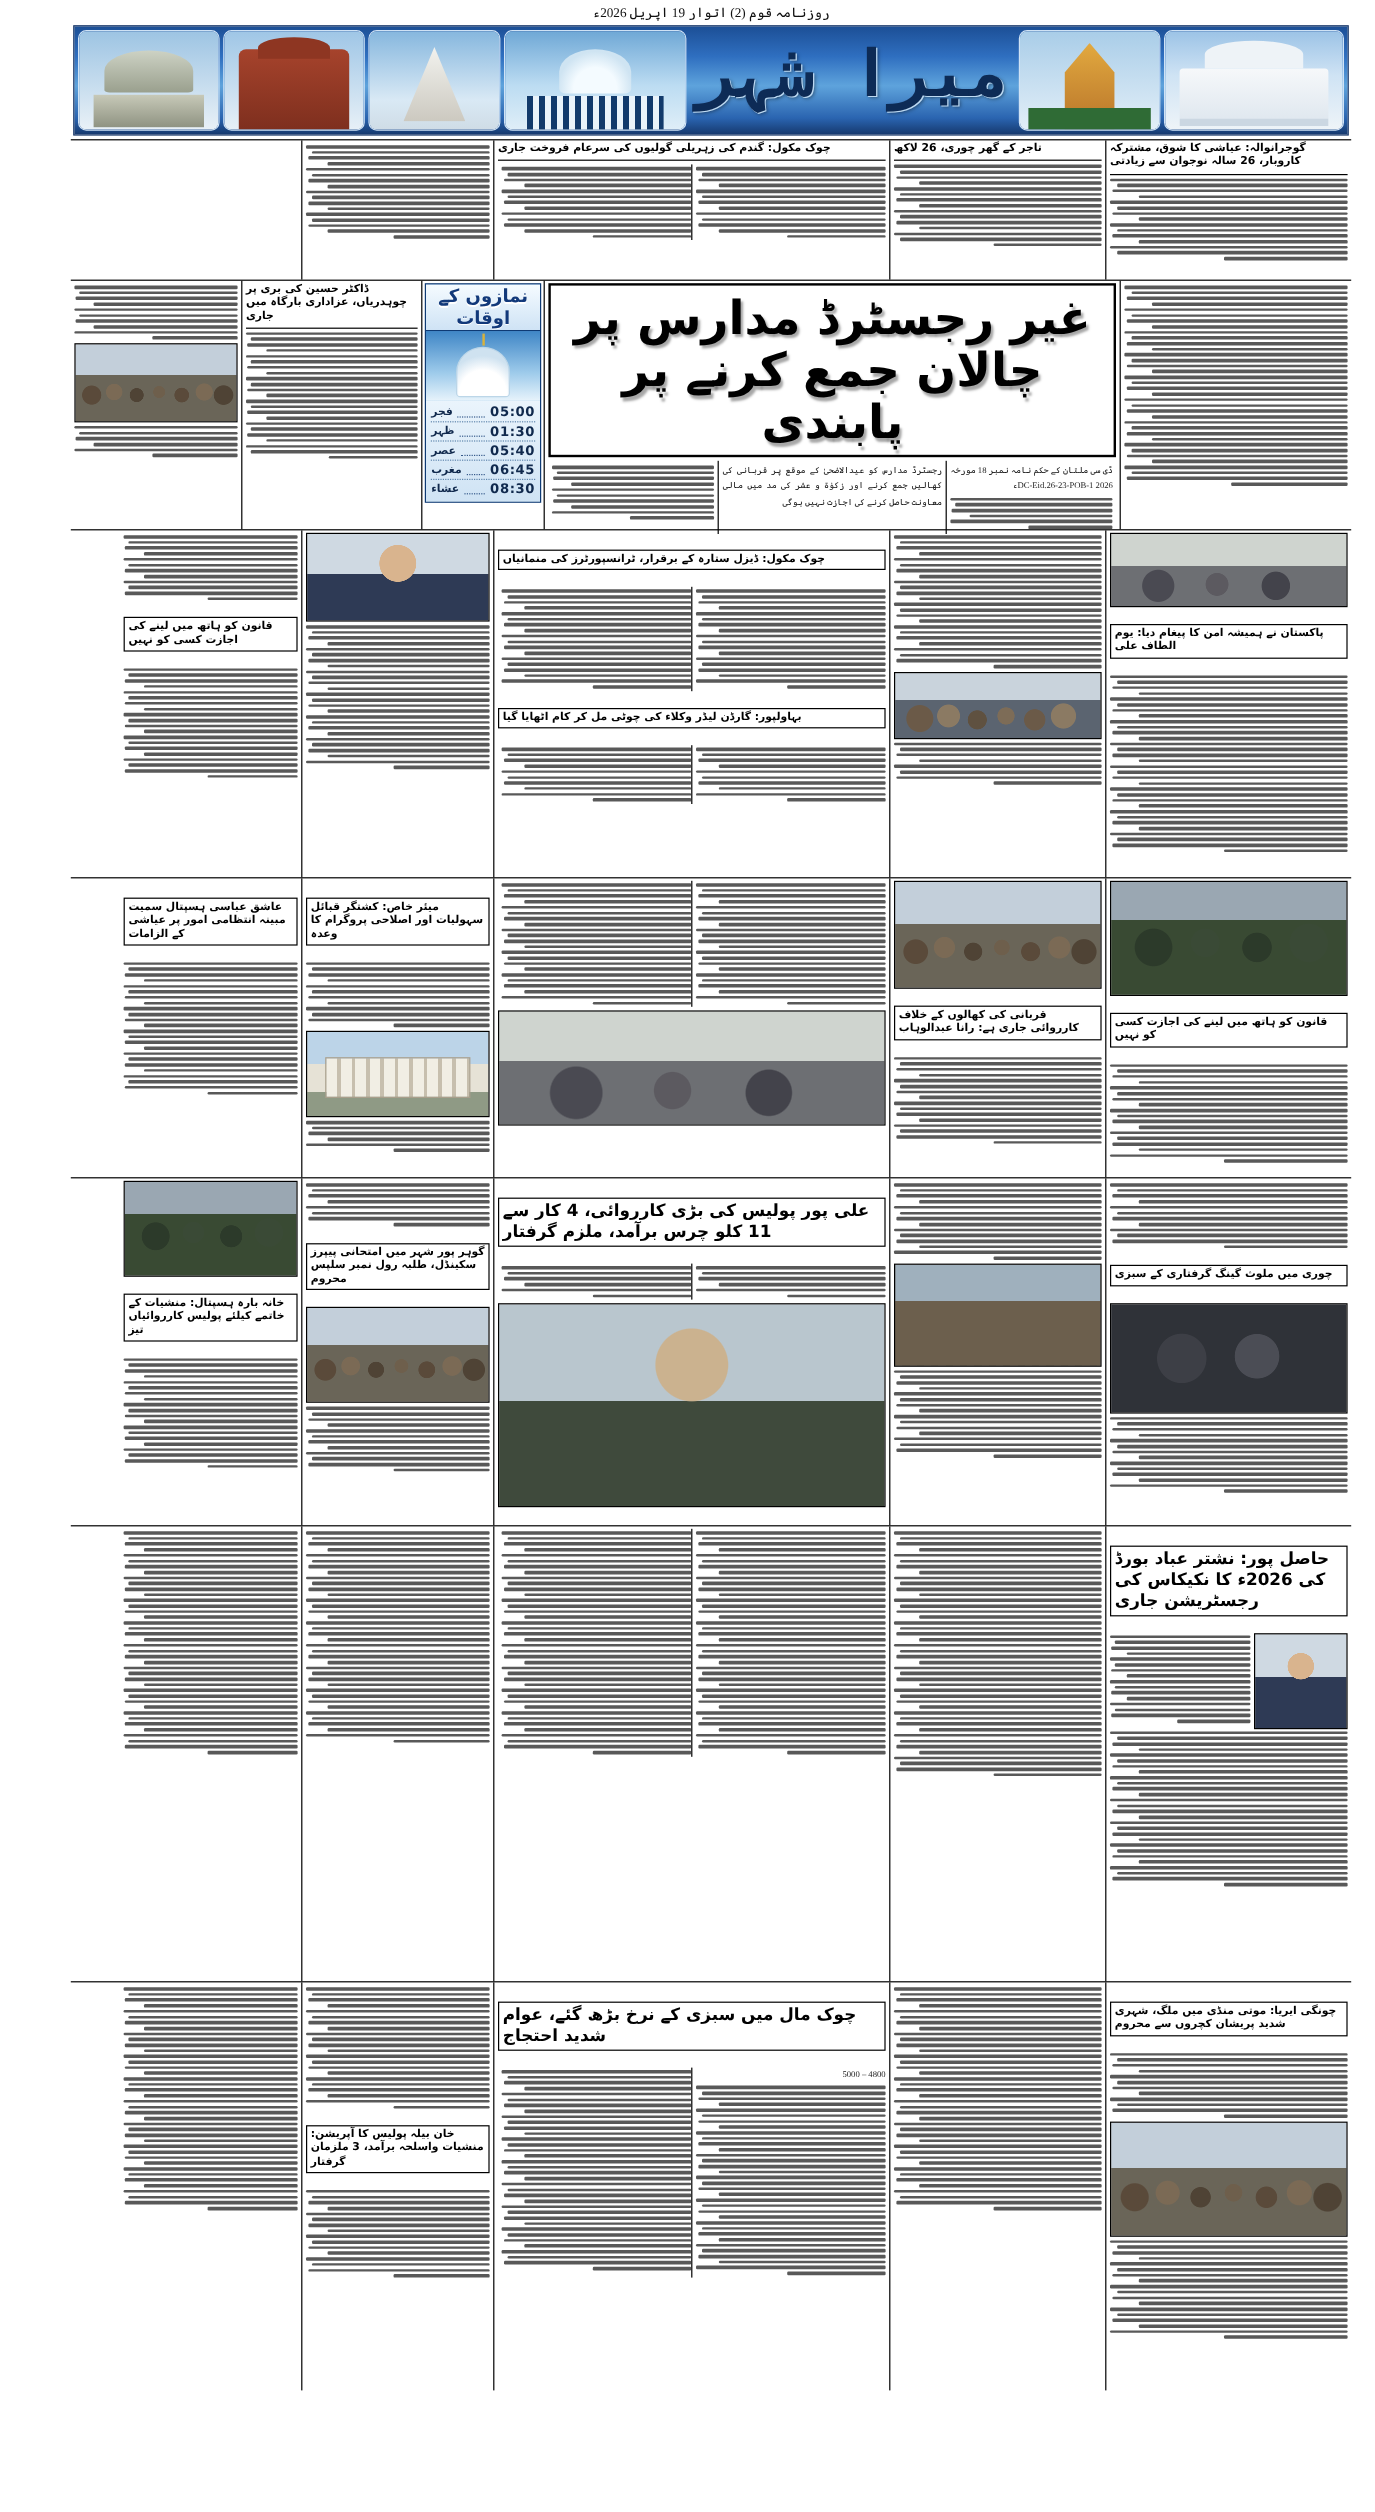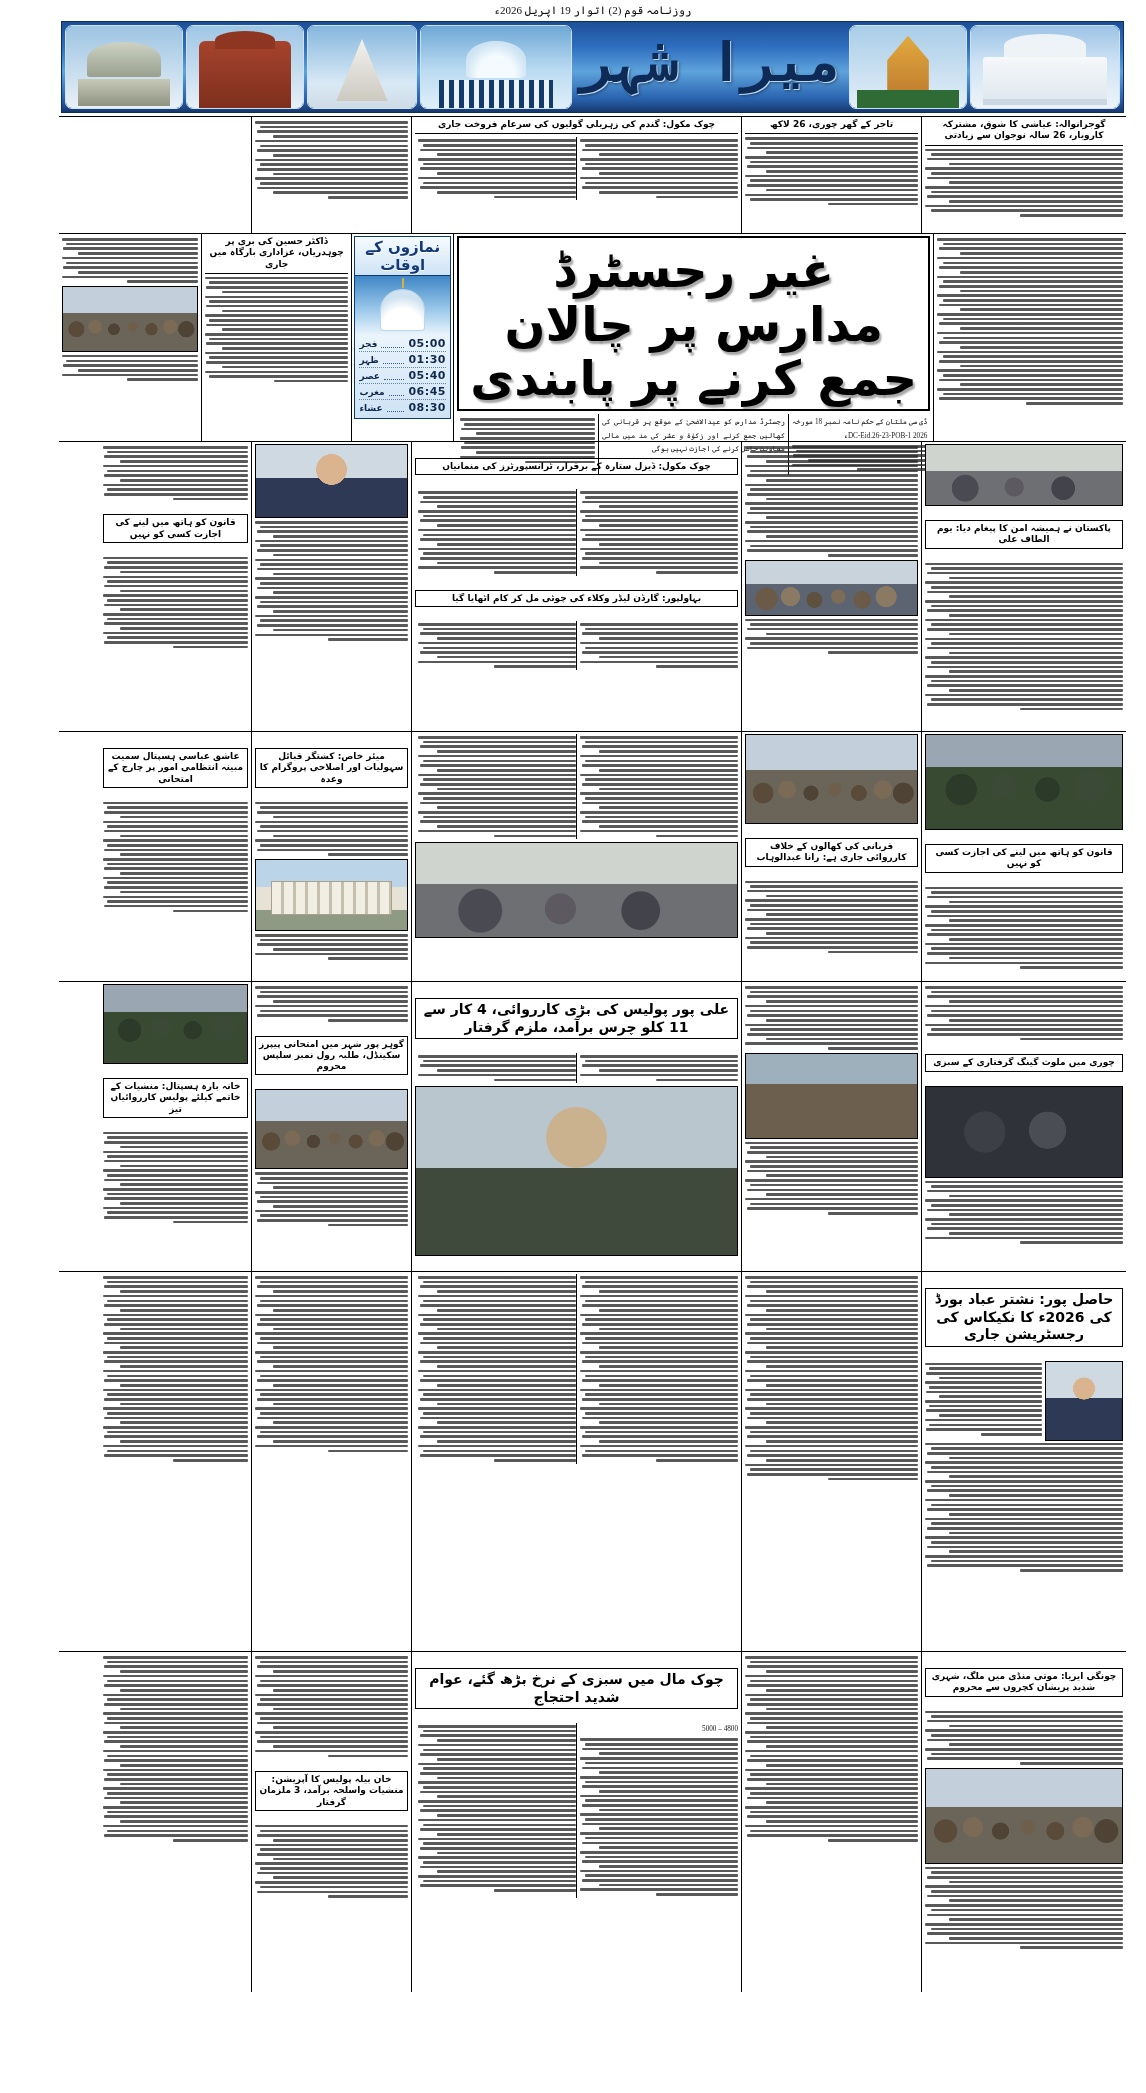--- a/index.html
+++ b/index.html
@@ -84,30 +84,30 @@
   .lines span:nth-child(4n+1){ width:100%; }
   .lines span:nth-child(4n+2){ width:97%; }
   .lines span:nth-child(4n+3){ width:99%; }
   .lines span:nth-child(4n)  { width:88%; }
   .lines.tight span { height:2.6px; margin:2.1px 0; }
   .lines.last span:last-child { width:52%; }
 
   
   .hl {
     font-family:"DejaVu Sans","Liberation Sans",sans-serif;
-    font-weight:700; color:#000; text-align:center; line-height:1.25;
+    font-weight:700; color:#000; text-align:left; line-height:1.25;
     direction:rtl;
   }
   .hl-xs { font-size:9px; }
   .hl-sm { font-size:14px; }
   .hl-box { border:1px solid #000; padding:2px 3px; margin:14px 0; }
 
   .mega {
     font-family:"DejaVu Sans","Liberation Sans",sans-serif;
-    font-weight:700; font-size:48px; line-height:1.12; text-align:center;
+    font-weight:700; font-size:39px; line-height:1.12; text-align:center;
     color:#000; text-shadow:2px 3px 2px rgba(0,0,0,.35); letter-spacing:-2px;
     direction:rtl;
   }
 
   
   .photo { border:1px solid #000; position:relative; overflow:hidden; background:#b9c6d2; }
   .p-group { background:
       radial-gradient(circle at 12% 70%, #6b5a48 0 7%, transparent 7.5%),
       radial-gradient(circle at 26% 66%, #8b7a63 0 7%, transparent 7.5%),
       radial-gradient(circle at 40% 72%, #5f5140 0 7%, transparent 7.5%),
@@ -855,21 +855,21 @@
         <span></span>
           <span></span>
           <span></span>
           <span></span>
           <span></span>
           <span></span>
       </div>
     </div>
 
     <div class="col" style="width:151px">
-      <div class="hl hl-xs hl-box">عاشق عباسی ہسپتال سمیت مبینہ انتظامی امور پر چارج کے امتحانی</div>
+      <div class="hl hl-xs hl-box">عاشق عباسی ہسپتال سمیت مبینہ انتظامی امور پر عیاشی کے الزامات</div>
       <div class="lines tight last">
         <span></span>
           <span></span>
           <span></span>
           <span></span>
           <span></span>
           <span></span>
         <span></span>
           <span></span>
           <span></span>

